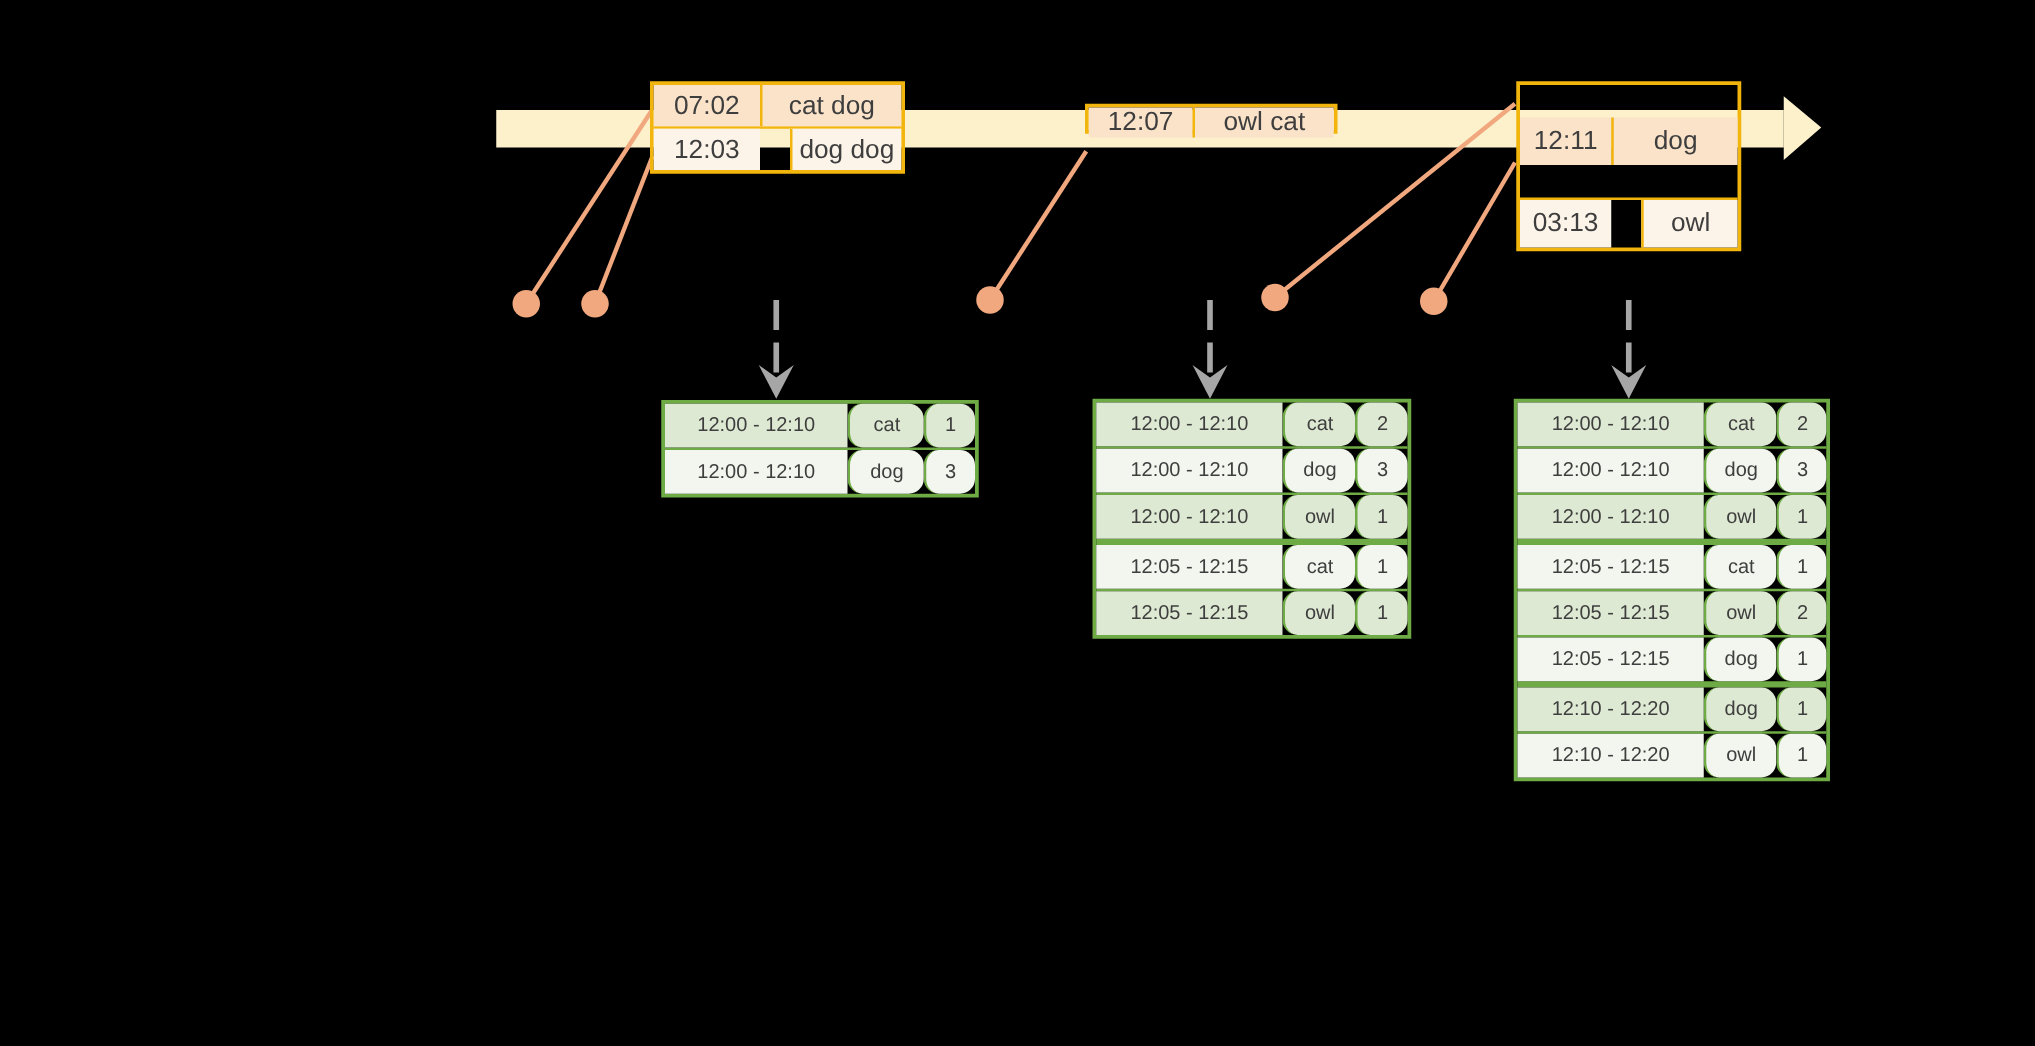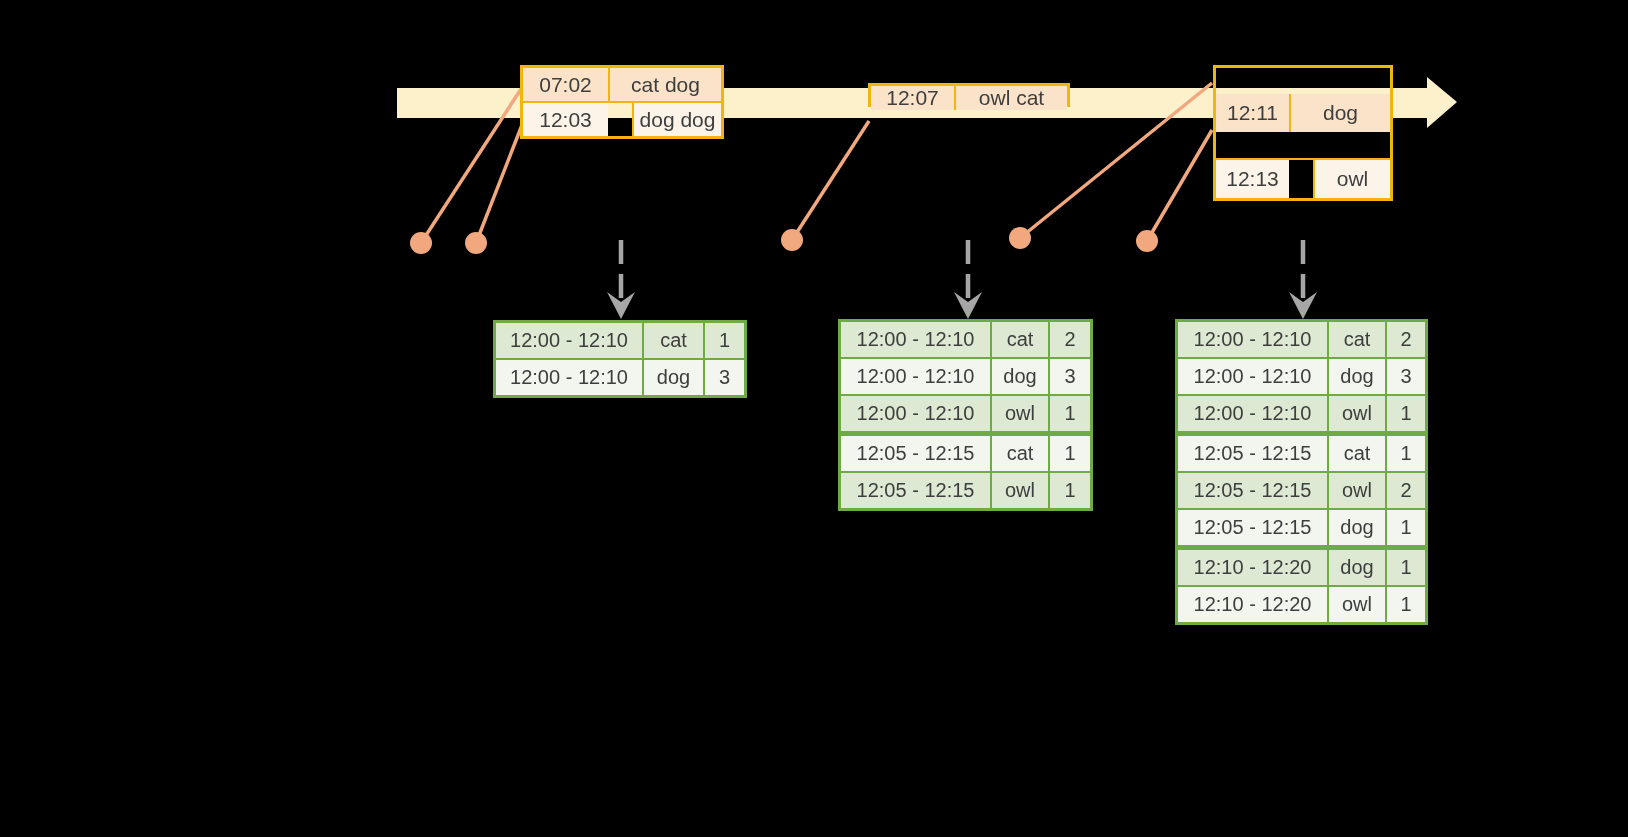--- a/index.html
+++ b/index.html
@@ -31,26 +31,26 @@
   .erow.dark .ecell { background:var(--orange-row-dark); }
   .erow.light .ecell { background:var(--orange-row-light); }
   .t1 { left:520px; top:65px; width:198px; }
   .t1 .erow { grid-template-columns:85px 1fr; }
   .t2 { left:868px; top:83px; width:196px; }
   .t2 .erow { grid-template-columns:83px 1fr; height:18px; }
   .t3 { left:1213px; top:65px; width:174px; }
   .t3 .erow { grid-template-columns:73px 1fr; height:38px;margin-top:26px; }
 
   
-  .gtable { position:absolute; border:3px solid var(--green-border); color:var(--text); font-size:20px; }
+  .gtable { position:absolute; border:3px solid var(--green-border); color:var(--text); font-size:16px;margin-left:36px; }
   .grow { display:grid; height:35px; }
   .grow + .grow { border-top:2px solid var(--green-border); }
   .grow.sep { border-top:5px solid var(--green-border); }
   .gcell { display:flex; align-items:center; justify-content:center; }
-  .gcell + .gcell { border-left:2px solid var(--green-border); }
+  .gcell + .gcell { border-left:2px solid var(--green-border);border-radius:12px; }
   .grow.dark .gcell { background:var(--green-row-dark); }
   .grow.light .gcell { background:var(--green-row-light); }
   .g1 { left:493px; top:320px; width:248px; }
   .g1 .grow { grid-template-columns:146px 61px 1fr; }
   .g2 { left:838px; top:319px; width:249px; }
   .g2 .grow { grid-template-columns:149px 58px 1fr; }
   .g3 { left:1175px; top:319px; width:247px; }
   .g3 .grow { grid-template-columns:149px 58px 1fr; }
 </style>
 </head>
@@ -100,21 +100,21 @@
       <div class="ecell">owl cat</div>
     </div>
   </div>
 
   <div class="etable t3">
     <div class="erow dark">
       <div class="ecell">12:11</div>
       <div class="ecell">dog</div>
     </div>
     <div class="erow light">
-      <div class="ecell">12:13</div>
+      <div class="ecell">03:13</div>
       <div class="ecell">owl</div>
     </div>
   </div>
 
   <div class="gtable g1">
     <div class="grow dark">
       <div class="gcell">12:00 - 12:10</div>
       <div class="gcell">cat</div>
       <div class="gcell">1</div>
     </div>

